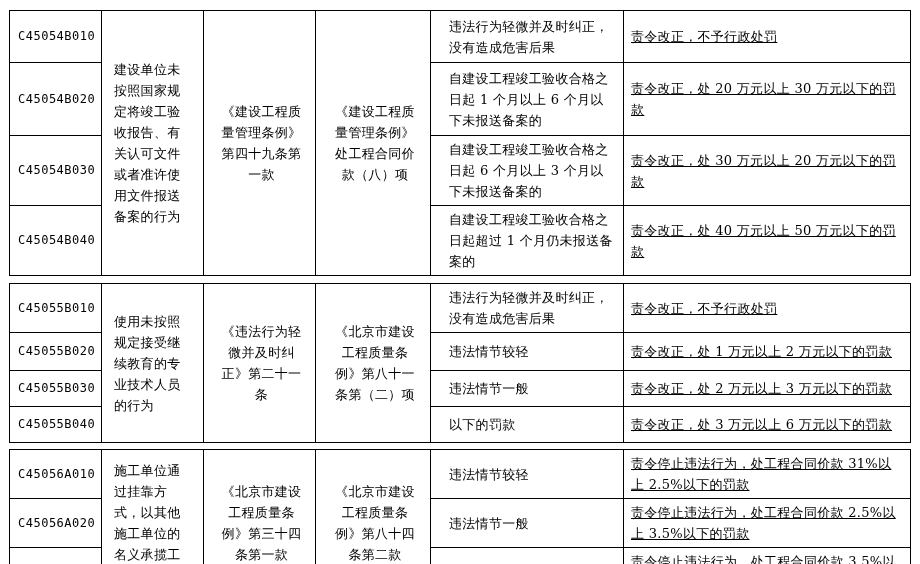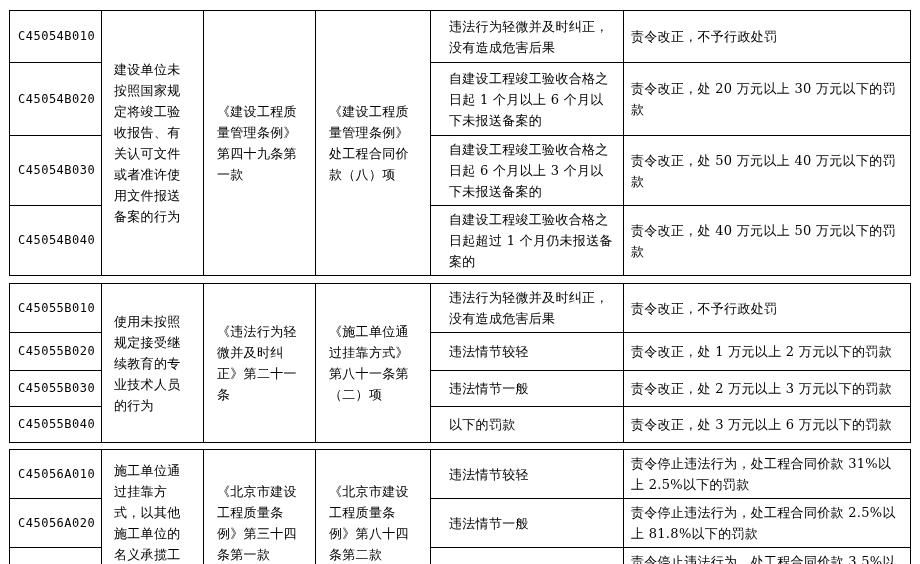--- a/index.html
+++ b/index.html
@@ -35,23 +35,23 @@
     box-sizing: border-box;
     background: #ffffff;
   }
   td.cell-code {
     font-family: "DejaVu Sans Mono", "Liberation Mono", monospace;
     font-size: 12px;
     letter-spacing: 0.5px;
     padding: 2px 3px 2px 8px;
   }
   td.cell-behavior   { padding: 4px 20px 4px 12px; }
-  td.cell-basis      { padding: 4px 9px 4px 13px; }
+  td.cell-basis      { padding: 4px 9px 4px 13px; text-align: center; }
   td.cell-circumstance { padding: 3px 8px 3px 18px; }
-  td.cell-penalty      { padding: 3px 8px 3px 7px; }
+  td.cell-penalty      { padding: 3px 8px 3px 7px; text-decoration: underline; }
 </style>
 </head>
 <body>
 
 <div class="doc">
 
   <table class="block">
     <colgroup>
       <col style="width:92px">
         <col style="width:102px">
@@ -70,21 +70,21 @@
       <td class="cell-penalty">责令改正，不予行政处罚</td>
     </tr>
     <tr style="height:73px">
       <td class="cell-code">C45054B020</td>
       <td class="cell-circumstance">自建设工程竣工验收合格之日起 1 个月以上 6 个月以下未报送备案的</td>
       <td class="cell-penalty">责令改正，处 20 万元以上 30 万元以下的罚款</td>
     </tr>
     <tr style="height:66px">
       <td class="cell-code">C45054B030</td>
       <td class="cell-circumstance">自建设工程竣工验收合格之日起 6 个月以上 3 个月以下未报送备案的</td>
-      <td class="cell-penalty">责令改正，处 50 万元以上 40 万元以下的罚款</td>
+      <td class="cell-penalty">责令改正，处 30 万元以上 20 万元以下的罚款</td>
     </tr>
     <tr style="height:61px">
       <td class="cell-code">C45054B040</td>
       <td class="cell-circumstance">自建设工程竣工验收合格之日起超过 1 个月仍未报送备案的</td>
       <td class="cell-penalty">责令改正，处 40 万元以上 50 万元以下的罚款</td>
     </tr>
   </tbody>
     </table>
 
   <div class="gap7"></div>
@@ -96,21 +96,21 @@
         <col style="width:112px">
       <col style="width:115px">
         <col style="width:193px">
         <col style="width:287px">
     </colgroup>
     <tbody>
         <tr style="height:49px">
       <td class="cell-code">C45055B010</td>
       <td class="cell-behavior" rowspan="4">使用未按照规定接受继续教育的专业技术人员的行为</td>
       <td class="cell-basis" rowspan="4">《违法行为轻微并及时纠正》第二十一条</td>
-      <td class="cell-basis" rowspan="4">《施工单位通过挂靠方式》第八十一条第（二）项</td>
+      <td class="cell-basis" rowspan="4">《北京市建设工程质量条例》第八十一条第（二）项</td>
       <td class="cell-circumstance">违法行为轻微并及时纠正，没有造成危害后果</td>
       <td class="cell-penalty">责令改正，不予行政处罚</td>
     </tr>
     <tr style="height:38px">
       <td class="cell-code">C45055B020</td>
       <td class="cell-circumstance">违法情节较轻</td>
       <td class="cell-penalty">责令改正，处 1 万元以上 2 万元以下的罚款</td>
     </tr>
     <tr style="height:36px">
       <td class="cell-code">C45055B030</td>
@@ -141,21 +141,21 @@
       <td class="cell-code">C45056A010</td>
       <td class="cell-behavior" rowspan="3">施工单位通过挂靠方式，以其他施工单位的名义承揽工程的行为</td>
       <td class="cell-basis" rowspan="3">《北京市建设工程质量条例》第三十四条第一款</td>
       <td class="cell-basis" rowspan="3">《北京市建设工程质量条例》第八十四条第二款</td>
       <td class="cell-circumstance">违法情节较轻</td>
       <td class="cell-penalty">责令停止违法行为，处工程合同价款 31%以上 2.5%以下的罚款</td>
     </tr>
     <tr style="height:35px">
       <td class="cell-code">C45056A020</td>
       <td class="cell-circumstance">违法情节一般</td>
-      <td class="cell-penalty">责令停止违法行为，处工程合同价款 2.5%以上 81.8%以下的罚款</td>
+      <td class="cell-penalty">责令停止违法行为，处工程合同价款 2.5%以上 3.5%以下的罚款</td>
     </tr>
     <tr style="height:42px">
       <td class="cell-code">C45056A030</td>
       <td class="cell-circumstance">违法情节严重</td>
       <td class="cell-penalty">责令停止违法行为，处工程合同价款 3.5%以上 4%以下的罚款</td>
     </tr>
   </tbody>
     </table>
 
 </div>

